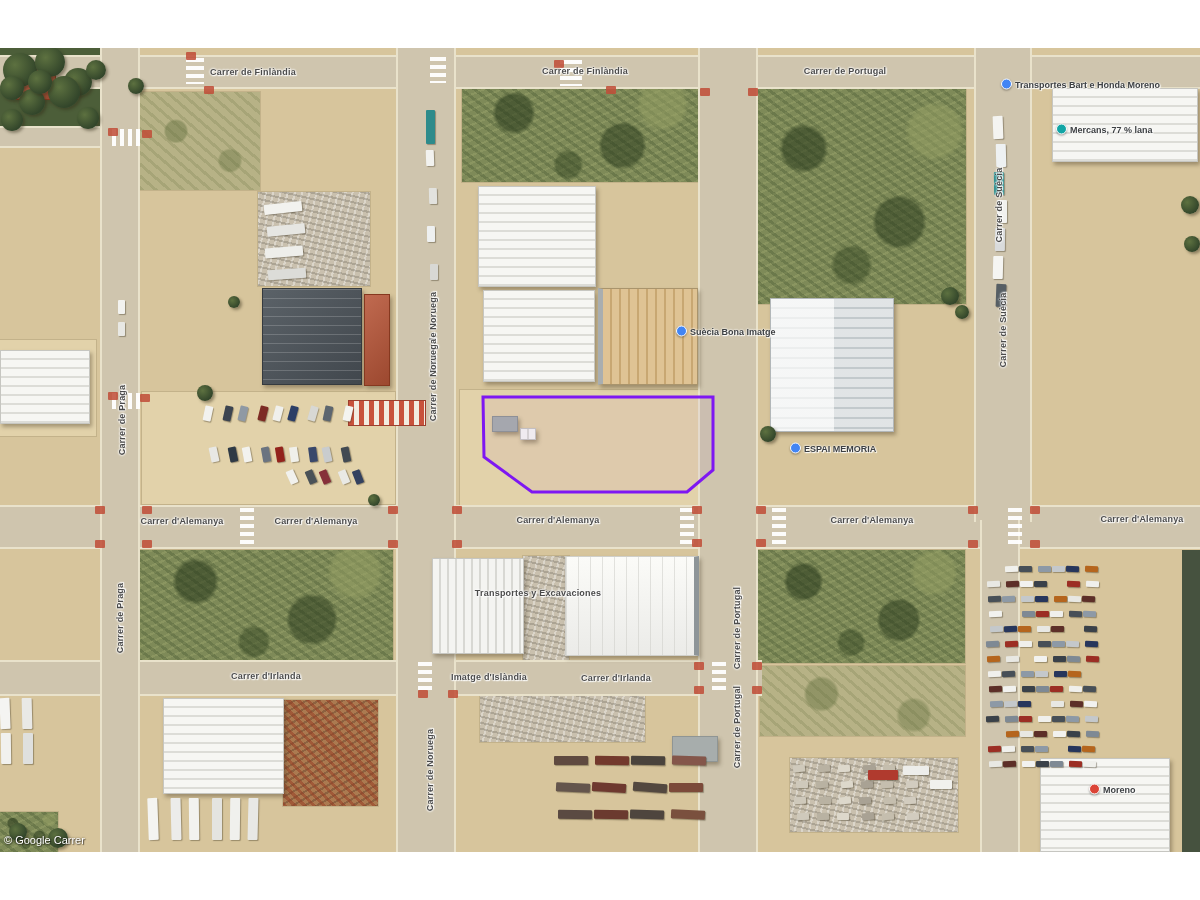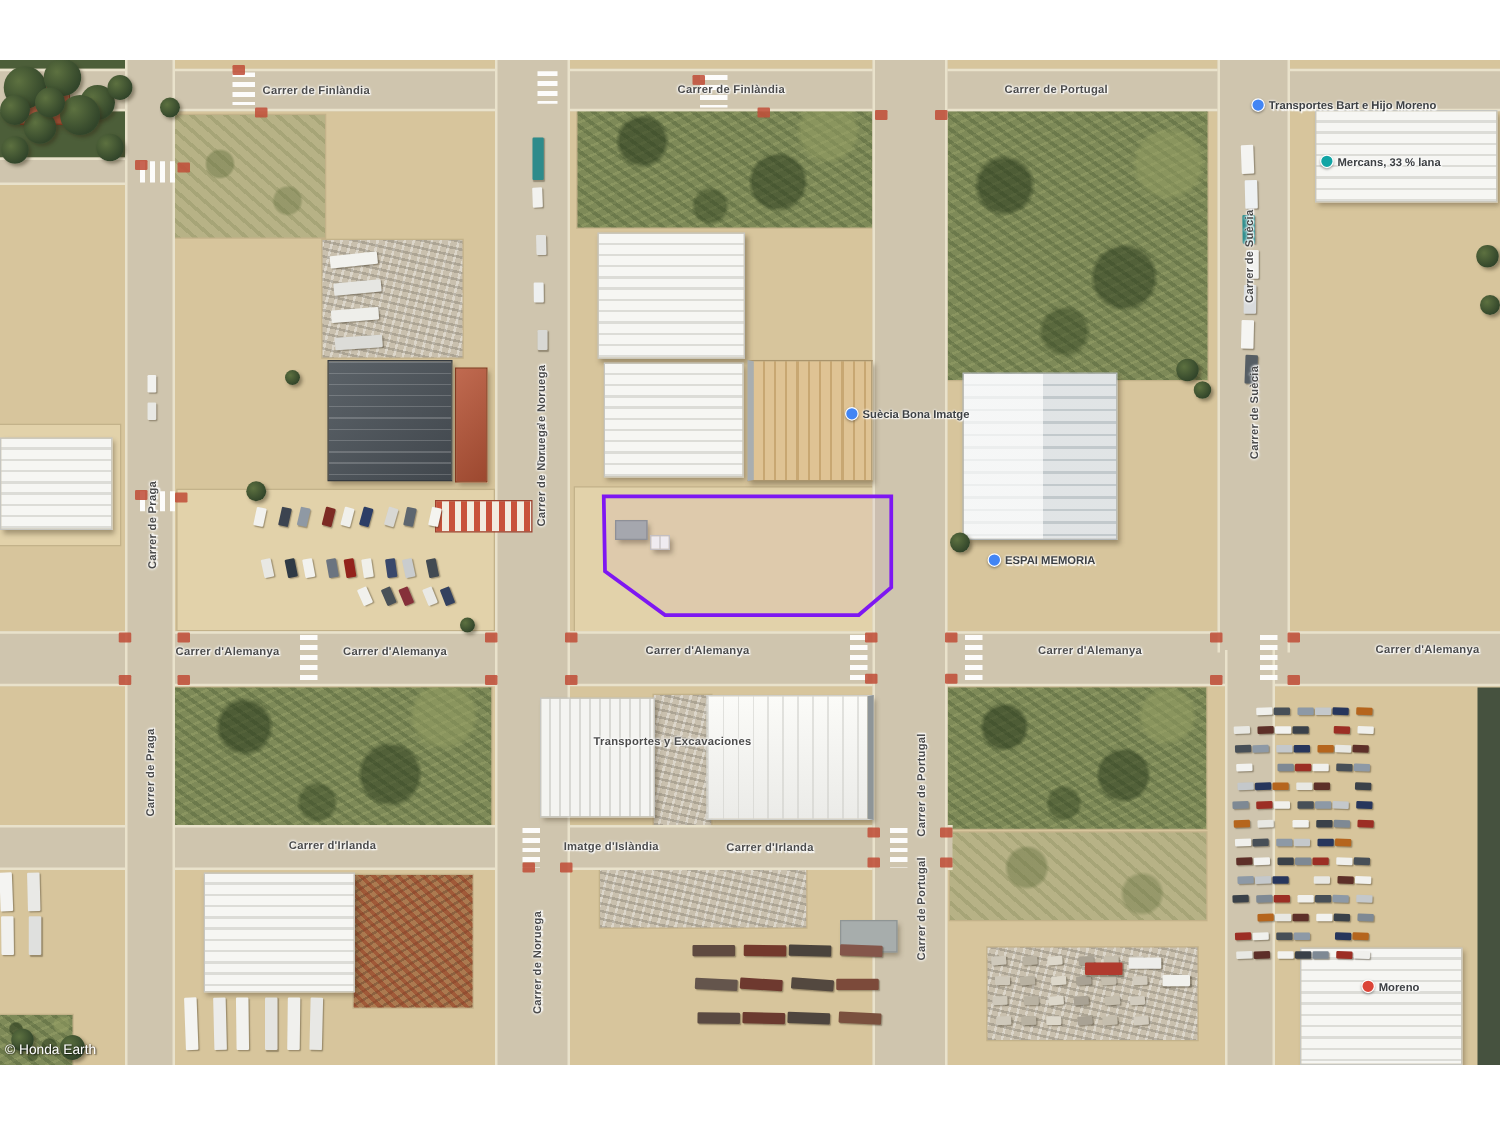--- a/index.html
+++ b/index.html
@@ -100,21 +100,21 @@
   .watermark{
     left:4px;top:786px;z-index:70;color:#fff;font-size:11px;
     text-shadow:0 0 2px rgba(0,0,0,.6),1px 1px 1px rgba(0,0,0,.5);
   }
   .z1{z-index:1}.z2{z-index:2}.z3{z-index:3}.z4{z-index:4}.z5{z-index:5}.z6{z-index:6}
 </style>
 </head>
 <body>
 
 <div id="map">
-  <span class="watermark">© Honda Earth</span>
+  <span class="watermark">© Google Carrer</span>
 <div class="t treesbed z1" style="left: 0px; top: 0px; width: 104px; height: 92px;"></div>
     <div class="t scrublight z1" style="left: 140px; top: 44px; width: 120px; height: 98px;"></div>
     <div class="t scrub z1" style="left: 462px; top: 38px; width: 236px; height: 96px;"></div>
     <div class="t scrub z1" style="left: 758px; top: 40px; width: 208px; height: 216px;"></div>
     <div class="t scrub z1" style="left: 140px; top: 502px; width: 253px; height: 112px;"></div>
     <div class="t scrub z1" style="left: 758px; top: 502px; width: 207px; height: 113px;"></div>
     <div class="t scrublight z1" style="left: 760px; top: 618px; width: 205px; height: 70px;"></div>
     <div class="t pale z1" style="left: 142px; top: 344px; width: 253px; height: 112px;"></div>
     <div class="t pale z1" style="left: 460px; top: 342px; width: 262px; height: 116px;"></div>
     <div class="t pale z1" style="left: 0px; top: 292px; width: 96px; height: 96px;"></div>
@@ -421,23 +421,23 @@
     <div class="poi" style="left: 676px; top: 283px;">
       <span class="dot" style="background: rgb(66, 133, 244);"></span>
       <span class="txt">Suècia Bona Imatge</span>
     </div>
     <div class="poi" style="left: 790px; top: 400px;">
       <span class="dot" style="background: rgb(66, 133, 244);"></span>
       <span class="txt">ESPAI MEMORIA</span>
     </div>
     <div class="poi" style="left: 1001px; top: 36px;">
       <span class="dot" style="background: rgb(66, 133, 244);"></span>
-      <span class="txt">Transportes Bart e Hijo Moreno</span>
+      <span class="txt">Transportes Bart e Honda Moreno</span>
     </div>
     <div class="poi" style="left: 1056px; top: 81px;">
       <span class="dot" style="background: rgb(18, 165, 165);"></span>
-      <span class="txt">Mercans, 33 % lana</span>
+      <span class="txt">Mercans, 77 % lana</span>
     </div>
     <div class="poi" style="left: 1089px; top: 741px;">
       <span class="dot" style="background: rgb(219, 68, 55);"></span>
       <span class="txt">Moreno</span>
     </div>
   </div>
 
 </body></html>

